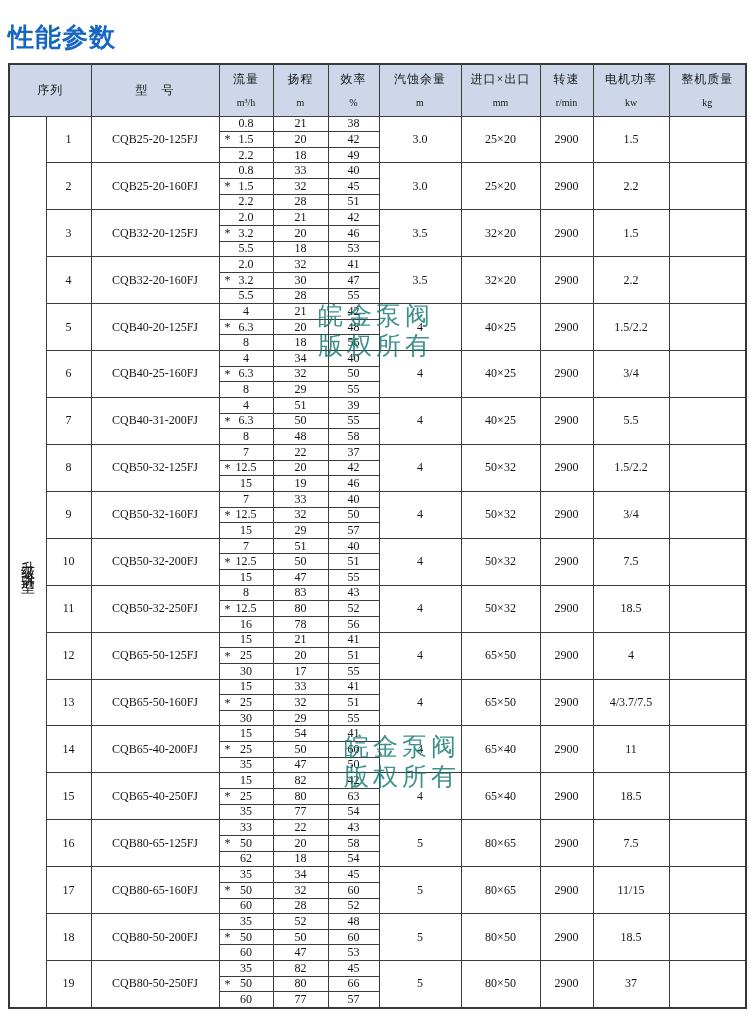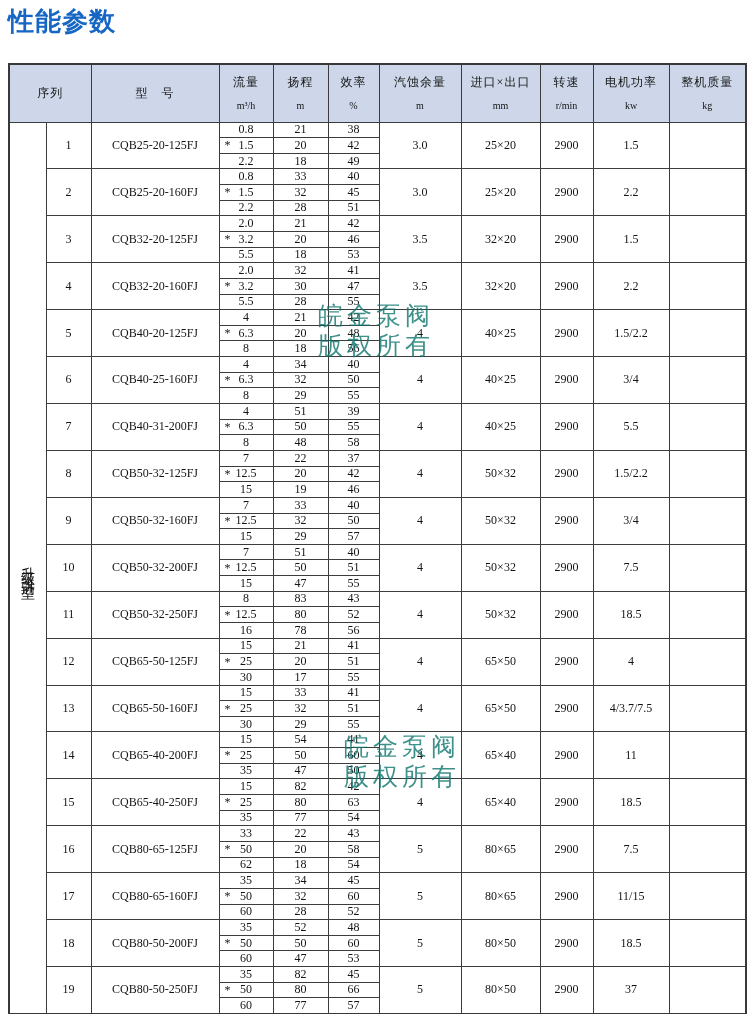--- a/index.html
+++ b/index.html
@@ -1,34 +1,34 @@
 <!DOCTYPE html>
 <html><head>
 <meta charset="utf-8">
 <style>
   html,body{margin:0;padding:0;background:#ffffff;}
   body{width:750px;height:1014px;position:relative;font-family:"Liberation Serif",serif;color:#141414;}
 
   .page-title{
-    position:absolute;left:8px;top:4px;
+    position:absolute;left:8px;top:20px;
     font-family:Liberation Mono, monospace;font-weight:bold;
     font-size:26px;color:#1666c4;letter-spacing:1px;
   }
 
   table.perf{
     position:absolute;left:8px;top:63px;width:737px;
     border-collapse:collapse;table-layout:fixed;
     border:2px solid #383838;
   }
   table.perf th,table.perf td{
     border:1px solid #3c3c3c;
     padding:0;margin:0;text-align:center;vertical-align:middle;
     font-size:12px;line-height:1.1;overflow:hidden;
   }
-  thead tr{height:58px;}
+  thead tr{height:52px;}
   thead th{background:#cdd7e9;font-weight:normal;font-size:13px;}
   .h-label{letter-spacing:1px;}
   .h-unit{font-size:10px;margin-top:11px;letter-spacing:0;}
   .h-unit:empty{display:none;}
 
   tbody tr{height:15.65px;}
   td.side-cell{width:37px;}
   .side-label{
     writing-mode:vertical-lr;text-orientation:upright;
     font-size:14px;letter-spacing:5px;margin:0 auto;

